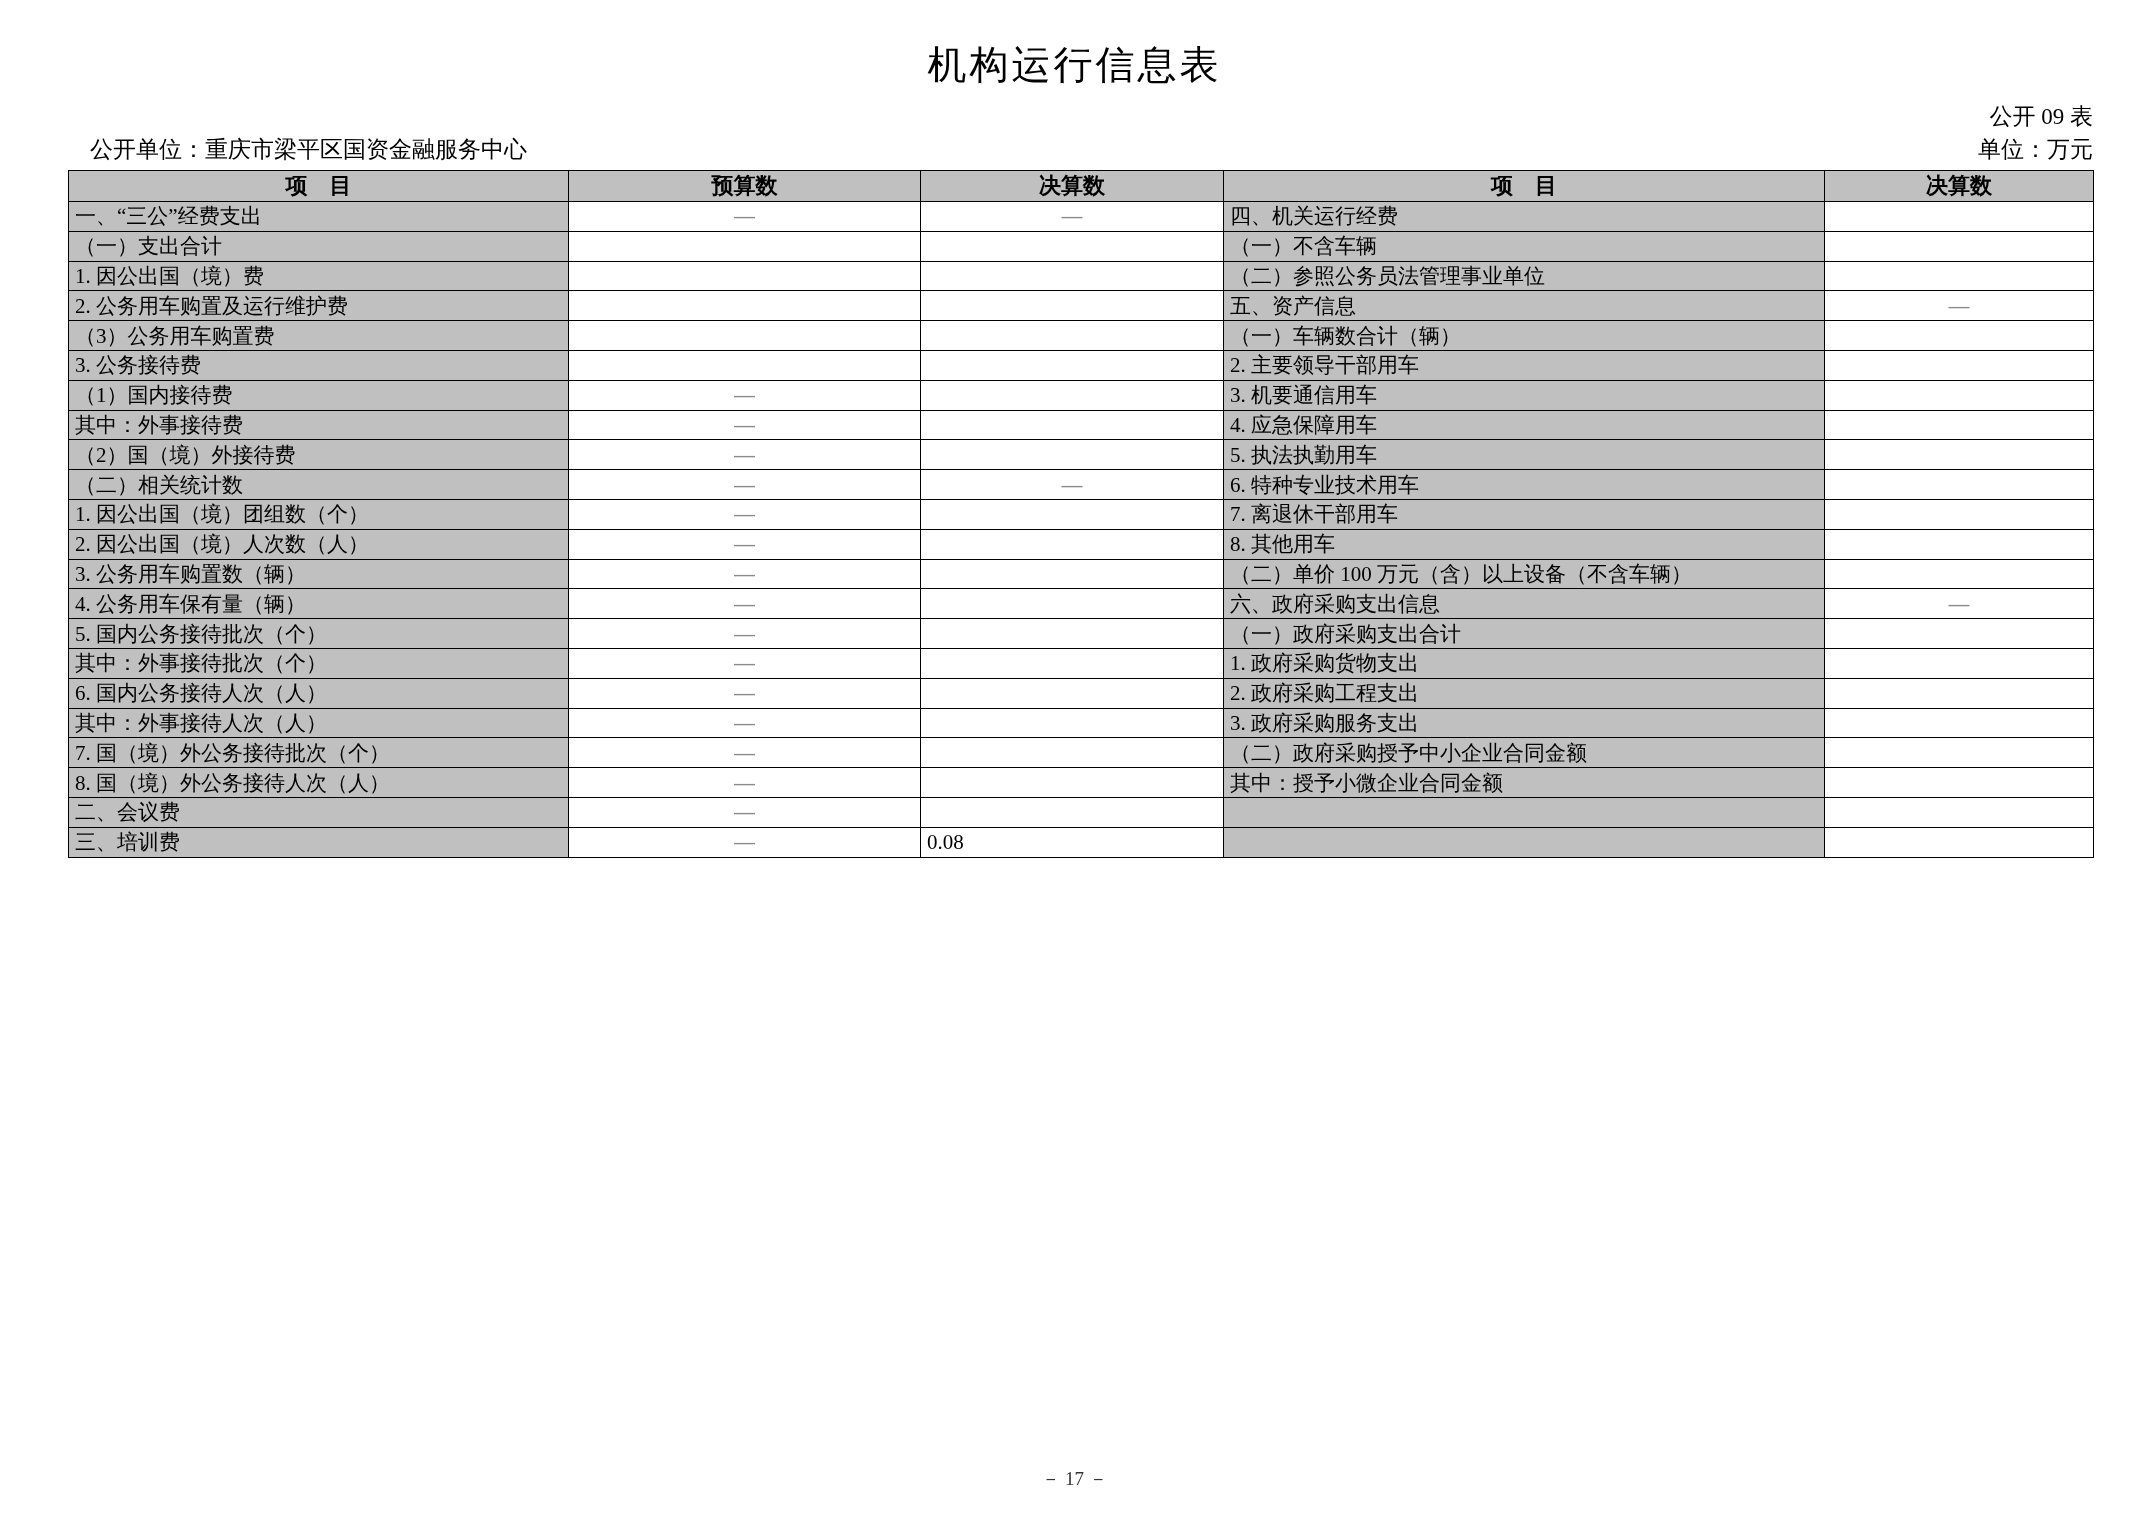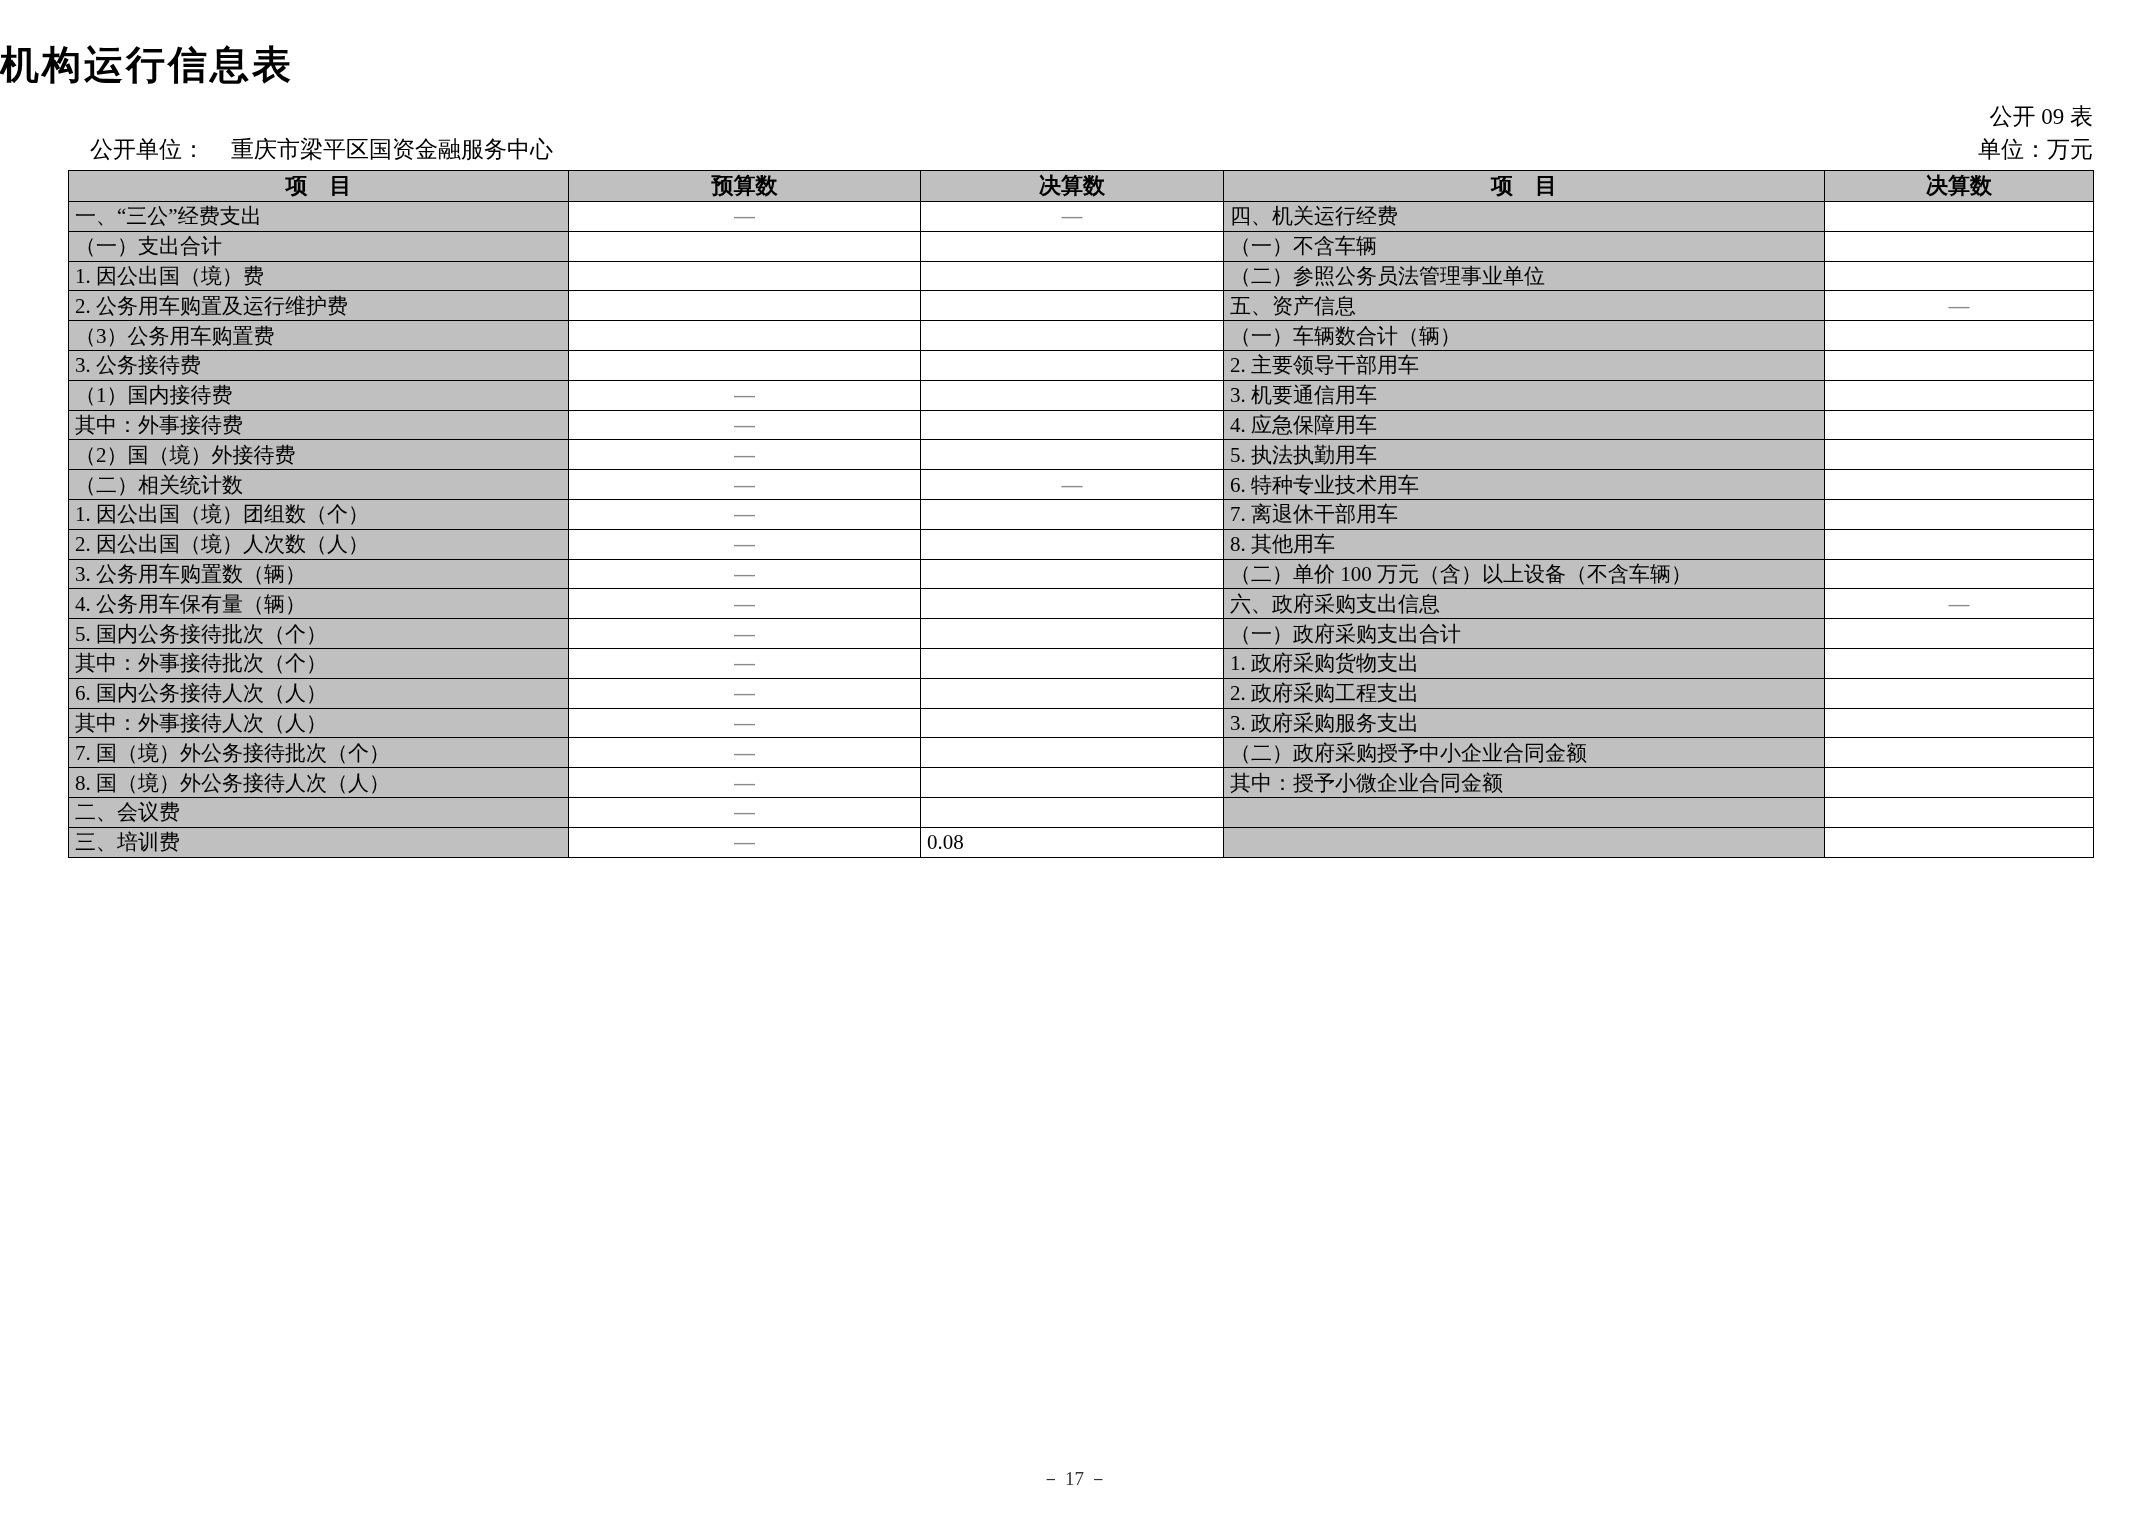--- a/index.html
+++ b/index.html
@@ -7,31 +7,31 @@
   body {
     width:2149px; height:1520px;
     font-family:"Liberation Serif","DejaVu Serif",serif;
     color:#000;
     position:relative;
   }
   .sheet { position:absolute; inset:0; }
 
   .doc-title {
     position:absolute; top:38px; left:0; width:100%;
-    text-align:left; font-size:39px; font-weight:bold; letter-spacing:3px;
+    text-align:center; font-size:39px; font-weight:normal; letter-spacing:3px;
   }
   .meta-right-1 {
     position:absolute; top:101px; right:56px;
     font-size:23px; text-align:right;
   }
   .meta-line {
     position:absolute; top:134px; left:90px; right:56px;
     font-size:23px;
   }
-  .org-name { margin-left:26px; }
+  .org-name { }
   .unit-label { float:right; }
 
   table.main {
     position:absolute; top:170px; left:68px; width:2025px;
     border-collapse:collapse; table-layout:fixed;
     font-size:21px;
   }
   table.main col.c-item1 { width:500px; }
   table.main col.c-budget { width:352px; }
   table.main col.c-final1 { width:303px; }

